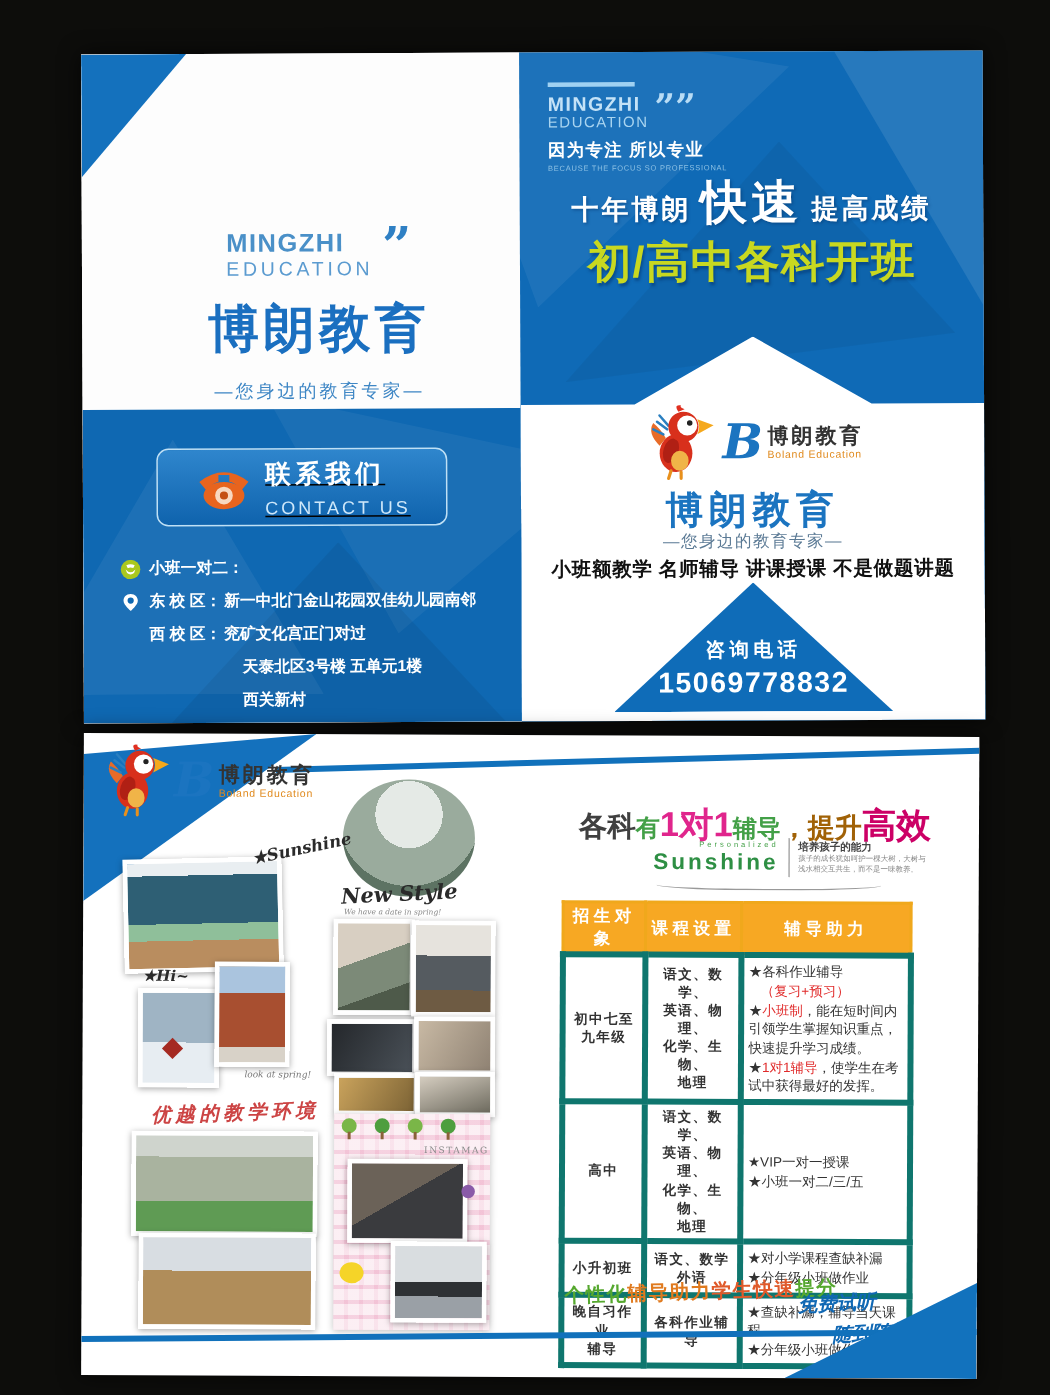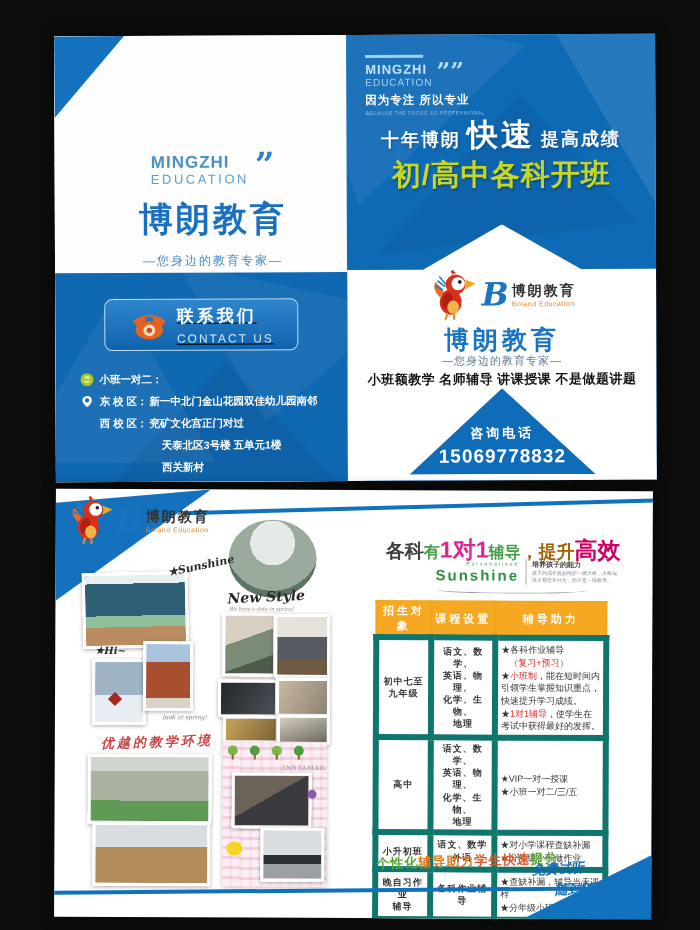--- a/index.html
+++ b/index.html
@@ -136,21 +136,21 @@
   .coach-en-big{font-size:15px;font-weight:bold;color:#2e8f44;letter-spacing:2px;}
   .coach-div{width:1px;height:26px;background:#aaa;margin:0 6px;}
   .coach-right{width:118px;text-align:left;}
   .coach-cn-title{font-size:7px;font-weight:bold;color:#444;}
   .coach-cn-line{font-size:5px;color:#888;line-height:7px;}
   .coach-underline{left:382px;top:96px;width:150px;height:6px;border-bottom:1px solid #999;border-radius:50%;}
 
   table.course-table{position:absolute;left:318px;top:110px;width:236px;border-collapse:collapse;background:#fff;
     border:2px solid #f0a81c;}
   .course-table th{background:#f7a823;color:#fff;font-size:11px;letter-spacing:3px;font-weight:bold;height:18px;border:2px solid #f0a81c;}
-  .course-table td{border:6px solid #0f766e;font-size:9px;color:#333;line-height:1.35;padding:2px 3px;vertical-align:middle;}
+  .course-table td{border:4px solid #0f766e;font-size:9px;color:#333;line-height:1.35;padding:2px 3px;vertical-align:middle;}
   .course-table td.c-target,.course-table td.c-courses{text-align:center;font-weight:bold;letter-spacing:1px;}
   .course-table td.c-content{text-align:left;}
   .red{color:#e02a2a;}
   .tl{margin:1px 0;}
   .tl.ind{padding-left:8px;}
 
   .in-slogan{left:322px;top:362px;width:165px;text-align:center;font-weight:bold;font-size:13px;letter-spacing:1px;transform:rotate(-2deg);white-space:nowrap;}
   .sl1{color:#55a82e;}.sl2{color:#e07a1e;}.sl3{color:#e05a2a;}.sl4{color:#55a82e;}
   .free{left:478px;top:368px;width:100px;color:#1068b4;font-style:italic;font-weight:bold;font-size:13px;transform:rotate(-3deg);}
   .free .f2l{padding-left:22px;margin-top:3px;}

